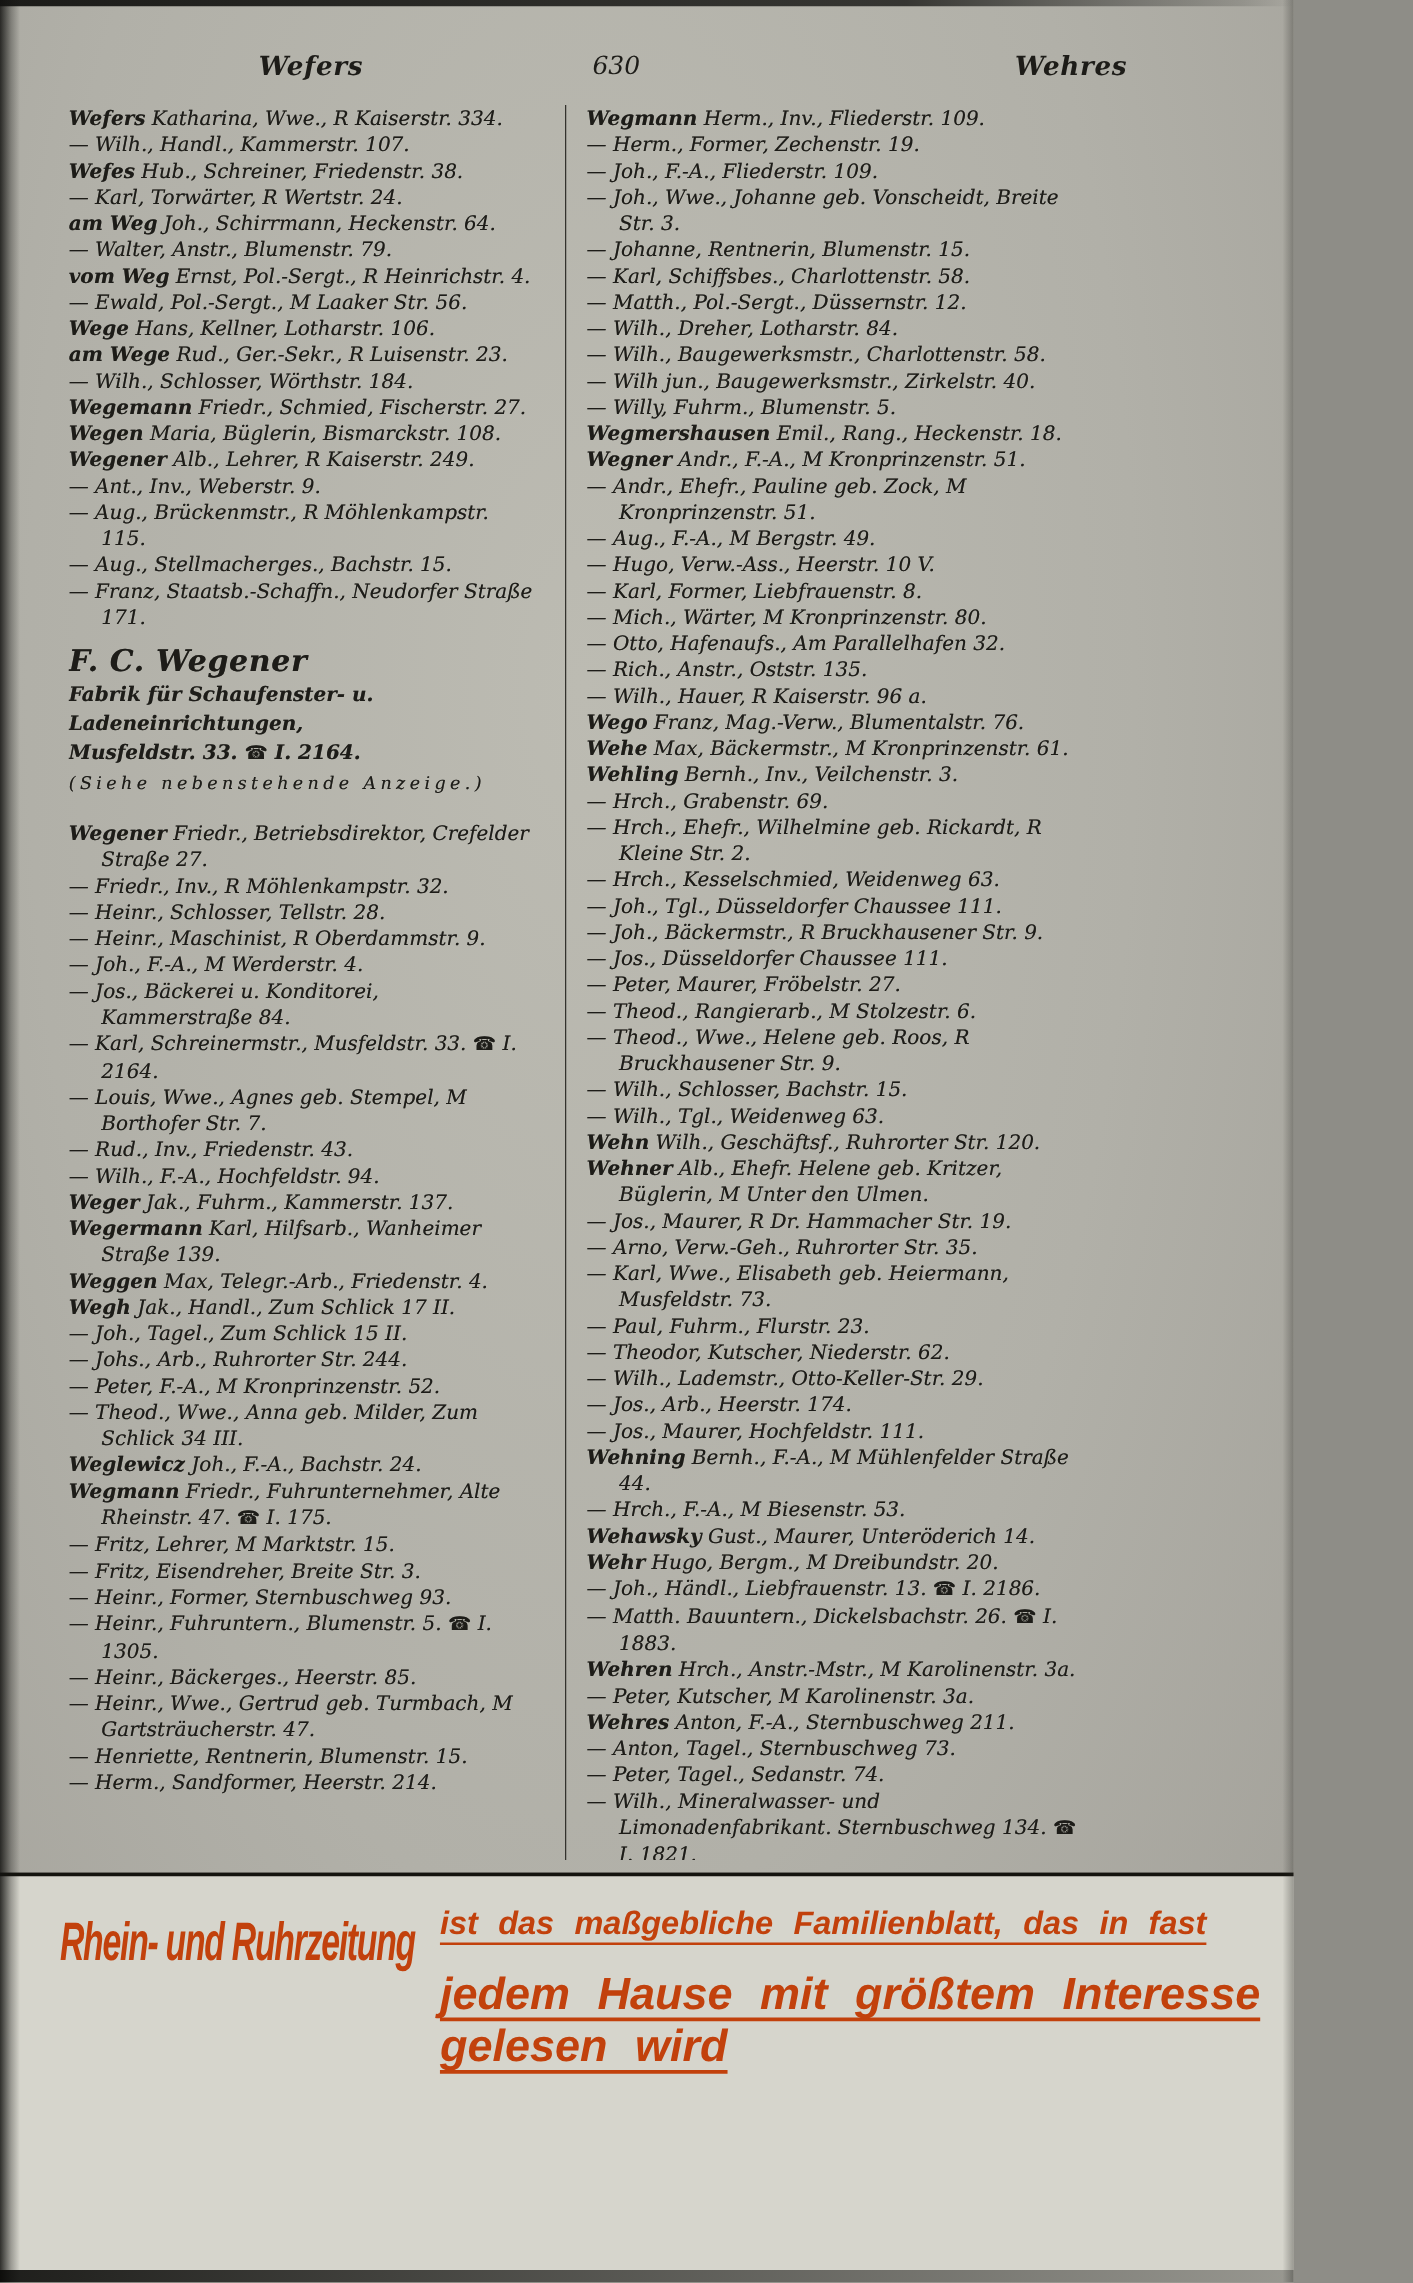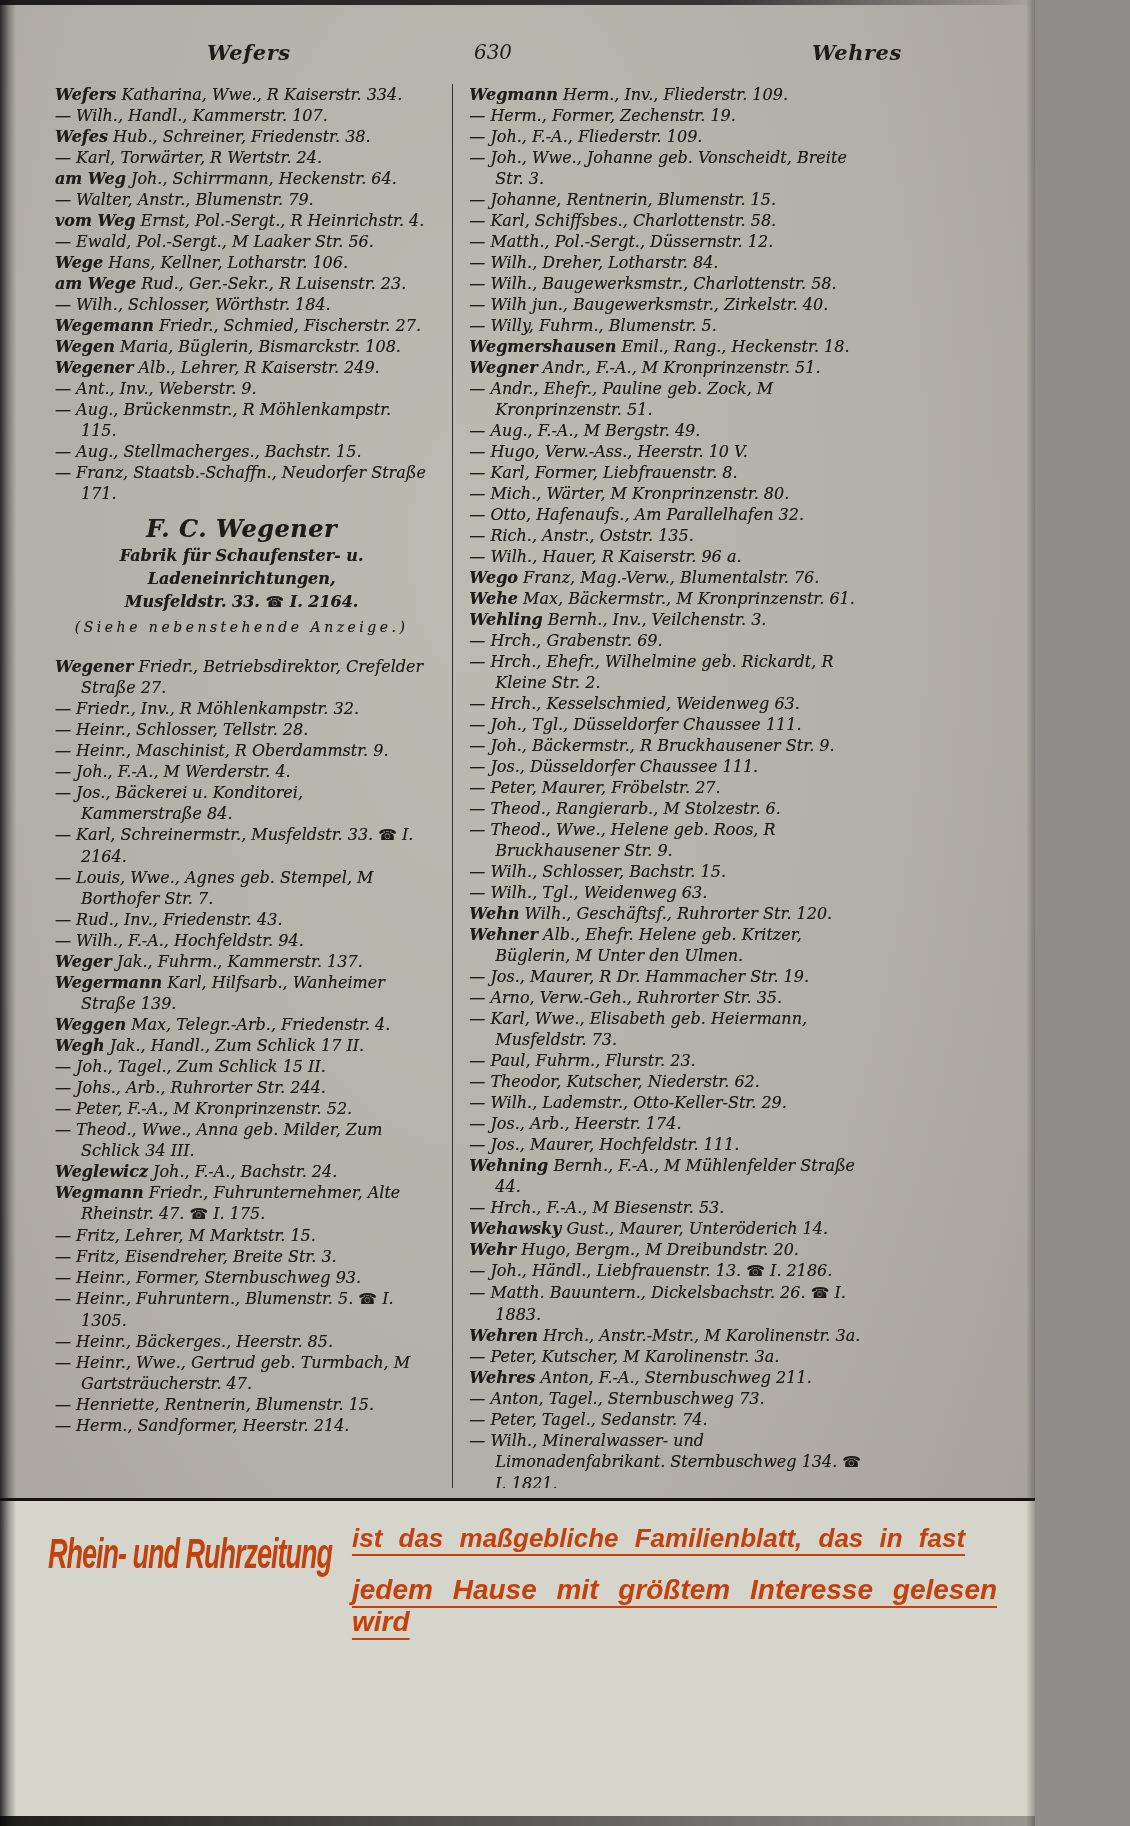--- a/index.html
+++ b/index.html
@@ -34,21 +34,21 @@
 
   .columns { display: flex; margin: 10px 158px 0 55px; height: 1404px; overflow: hidden; }
   .col { font-size: 16px; line-height: 21px; text-shadow: 0 0 .4px rgba(20,20,16,.55); }
   .col-left  { width: 437px; padding-right: 24px; border-right: 1.5px solid #33322d; }
   .col-right { width: 466px; padding-left: 16px; }
 
   .entry { padding-left: 26px; text-indent: -26px; }
   .lead-bold { font-weight: bold; }
   .phone-icon { font-family: "DejaVu Sans", sans-serif; font-size: 15px; }
 
-  .inline-ad { text-align: center; margin: 14px 0 18px; }
+  .inline-ad { margin: 14px 0 18px; }
   .ad-company { font-size: 24px; font-weight: bold; margin-bottom: 5px; letter-spacing: .5px; }
   .ad-desc, .ad-addr { font-weight: bold; font-size: 16px; line-height: 23px; }
   .ad-note { font-size: 14px; letter-spacing: 3.5px; margin-top: 3px; }
 
   .bottom-ad {
     position: absolute; left: 0; right: 0; top: 1498px; bottom: 0;
     background: #d6d5cc;
     border-top: 3px solid #14130e;
     padding: 16px 20px 0 48px;
     display: flex; align-items: flex-start; gap: 20px;
@@ -57,21 +57,21 @@
   }
   .ad-brand {
     font-size: 27px; font-weight: bold; letter-spacing: -1px;
     white-space: nowrap; line-height: 1;
     transform: scaleY(1.6); transform-origin: 0 0;
     padding-top: 10px;
   }
   .ad-lines { padding-top: 6px; }
   .ad-line1 { font-size: 26px; font-weight: bold; word-spacing: 9px;
     text-decoration: underline; text-underline-offset: 7px; }
-  .ad-line2 { font-size: 28px; font-weight: bold; word-spacing: 12px; margin-top: 20px;
+  .ad-line2 { font-size: 36px; font-weight: bold; word-spacing: 12px; margin-top: 20px;
     text-decoration: underline; text-underline-offset: 7px; }
 </style>
 </head>
 <body>
 
 <div class="page">
 
   <header class="header">
     <span class="guide guide-left">Wefers</span>
     <span class="page-number">630</span>

